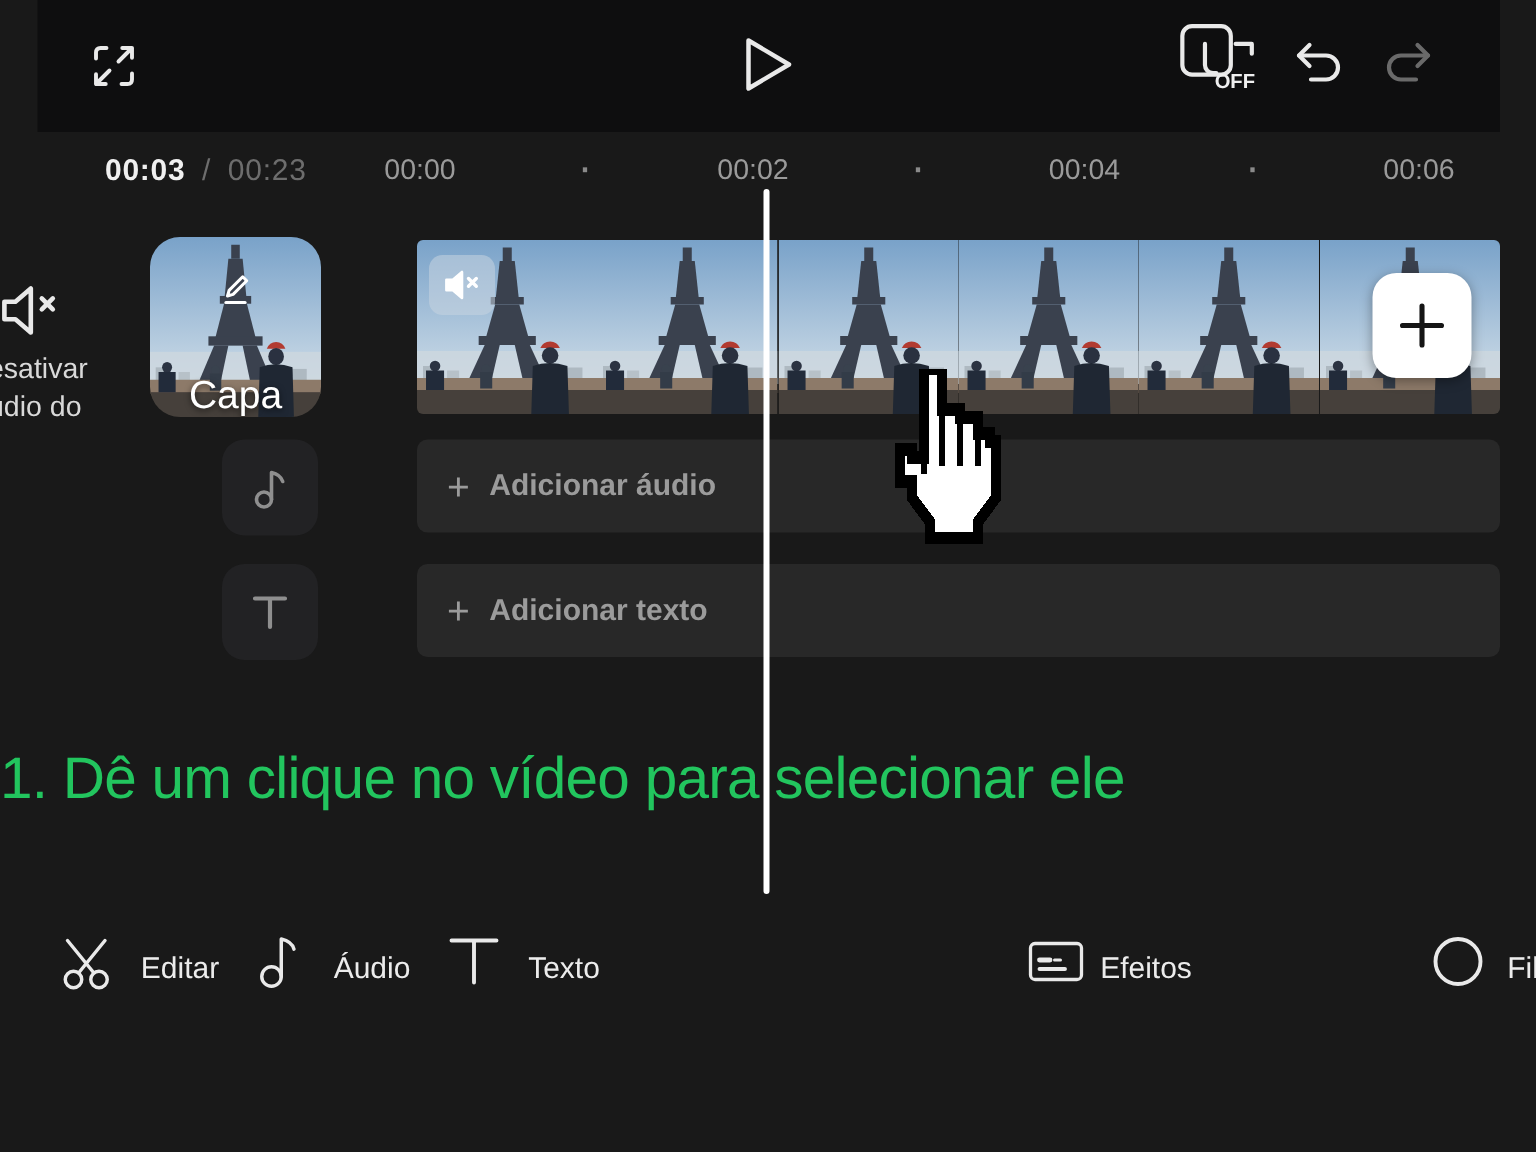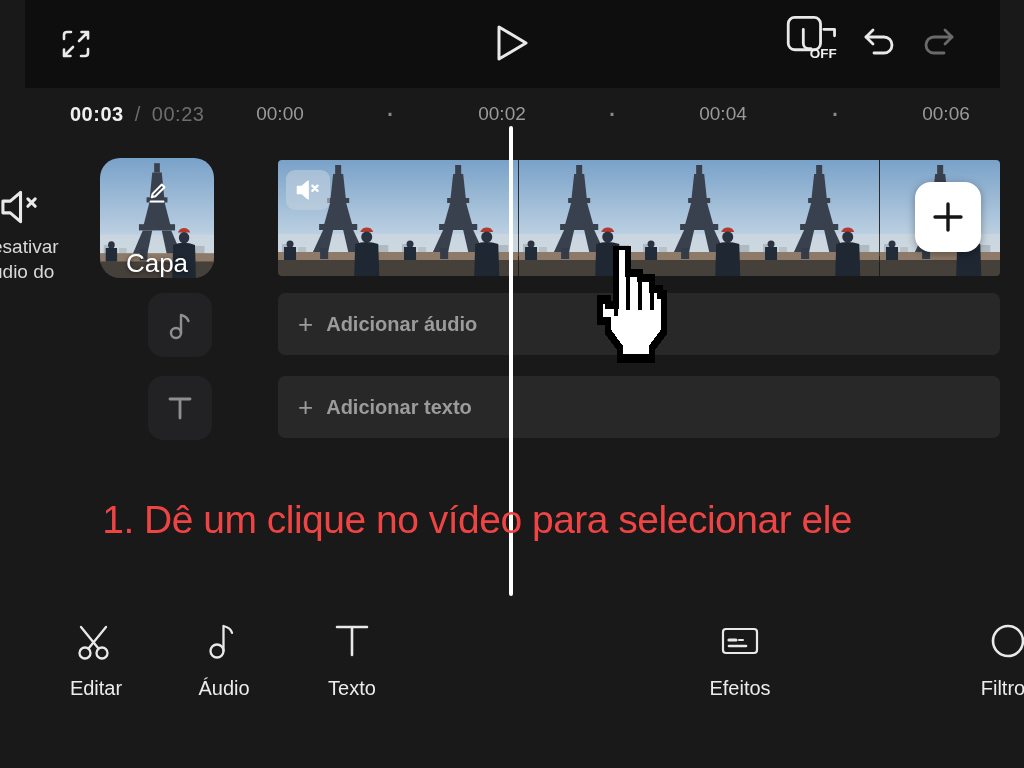--- a/index.html
+++ b/index.html
@@ -50,25 +50,25 @@
 
   .track-bar{position:absolute;left:278px;width:722px;height:62px;border-radius:7px;background:#282828;
         display:flex;align-items:center;padding-left:20px;z-index:1;}
   .track-bar.audio{top:293px;}
   .track-bar.text{top:376px;}
   .track-bar .plus{font-size:26px;font-weight:500;color:#9b9b9b;margin-right:13px;line-height:1;}
   .track-bar .lbl{font-size:20px;font-weight:700;color:#9b9b9b;}
 
   .hand-cursor{position:absolute;left:584px;top:246px;z-index:9;}
 
-  .instruction{position:absolute;left:0;top:498px;width:852px;text-align:right;font-size:39px;font-weight:400;
-        color:#ef4444;z-index:6;letter-spacing:-.5px;}
+  .instruction{position:absolute;left:0;top:498px;width:852px;text-align:left;font-size:39px;font-weight:400;
+        color:#22c55e;z-index:6;letter-spacing:-.5px;}
 
   .toolbar{position:absolute;left:0;top:616px;width:1024px;height:152px;}
-  .tool-item{position:absolute;width:120px;display:flex;flex-direction:column;align-items:center;}
+  .tool-item{position:absolute;width:120px;display:flex;flex-direction:row;align-items:center;}
   .tool-item .t-icon{height:50px;display:flex;align-items:center;justify-content:center;}
   .tool-item .t-label{margin-top:9px;font-size:20px;color:#ececec;text-align:center;line-height:26px;width:112px;}
   .ti-0{left:36px;} .ti-1{left:164px;} .ti-2{left:292px;} .ti-3{left:421px;}
   .ti-4{left:550px;} .ti-5{left:680px;} .ti-6{left:816px;} .ti-7{left:948px;}
 
   svg{display:block;}
   .stroke-ic{stroke:#e9e9e9;fill:none;stroke-width:2.2;stroke-linecap:round;stroke-linejoin:round;}
   .gray-ic{stroke:#8f8f8f;fill:none;stroke-width:2.4;stroke-linecap:round;stroke-linejoin:round;}
 </style>
 </head>

